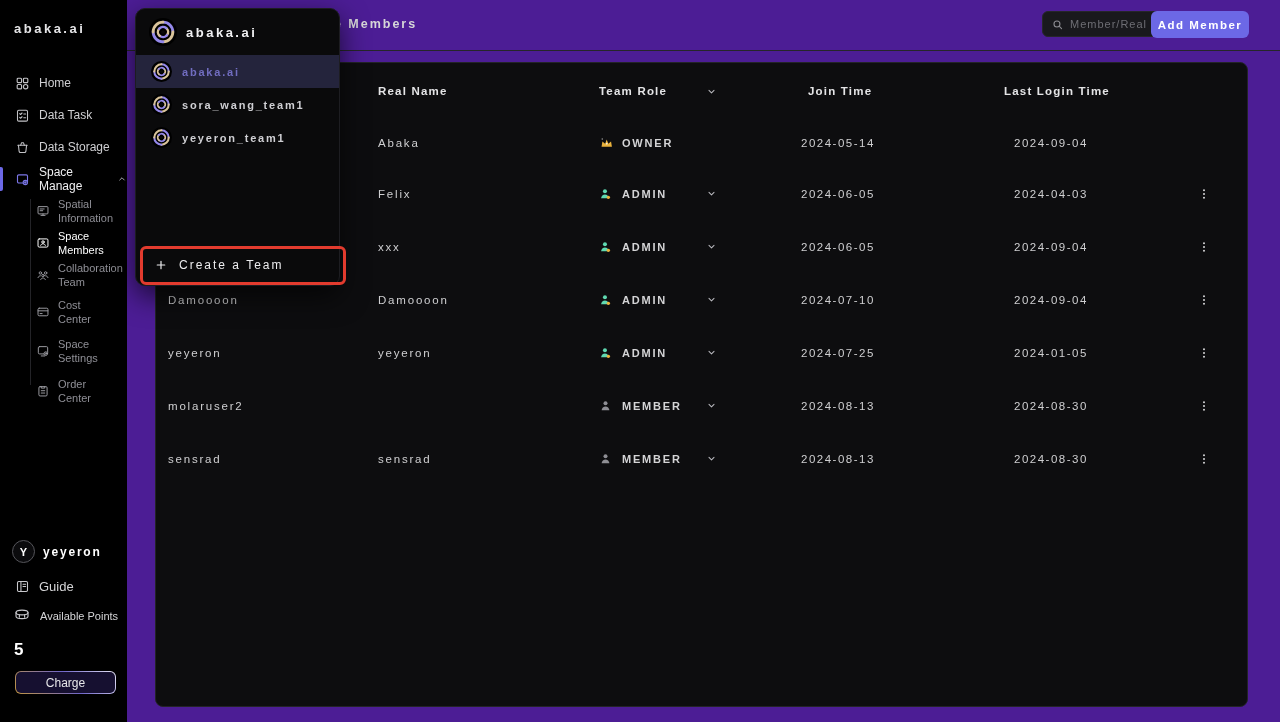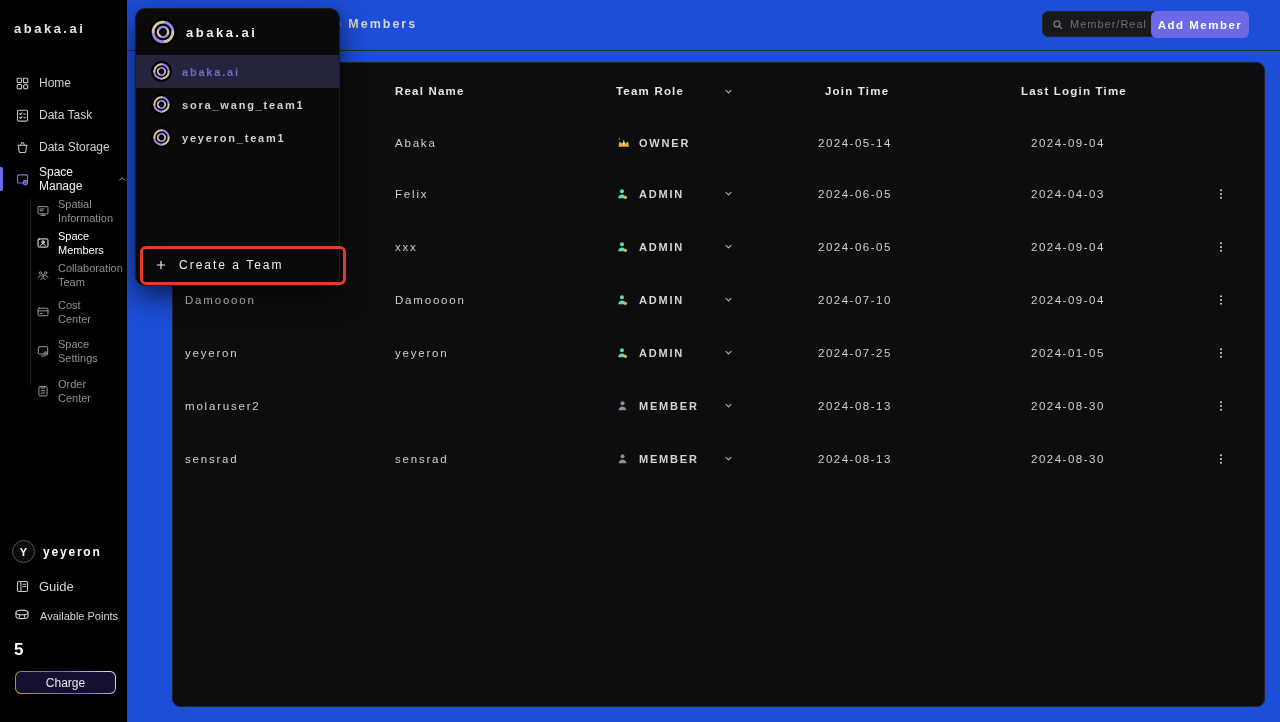--- a/index.html
+++ b/index.html
@@ -1,19 +1,19 @@
 <!DOCTYPE html>
 <html><head>
 <meta charset="utf-8">
 <style>
   * { margin:0; padding:0; box-sizing:border-box; }
   html,body { background:#000; }
   .app {
     position:relative; width:1280px; height:722px; overflow:hidden;
-    background:#1d4ed8; font-family:"Liberation Sans", sans-serif;
+    background:#4c1d95; font-family:"Liberation Sans", sans-serif;
     -webkit-font-smoothing:antialiased;
   }
   
   .sidebar { position:absolute; left:0; top:0; width:127px; height:722px; background:#000; z-index:5; }
   .logo { position:absolute; left:14px; top:21px; color:#e4e4e6; font-size:13px; font-weight:bold; letter-spacing:2.5px; }
   .nav { position:absolute; left:0; top:67px; width:127px; }
   .nav-item { position:relative; height:32px; display:flex; align-items:center; gap:9px; padding-left:15px; color:#cfcfd2; font-size:12px; cursor:pointer; }
   .nav-item .ni-icon { width:15px; height:15px; display:flex; align-items:center; }
   .nav-item .ni-chev { width:10px; height:10px; display:flex; margin-left:2px; }
   .nav-item.active { color:#f0f0f2; }
@@ -43,21 +43,21 @@
     color:#e6e6e8; font-size:12px; font-family:"Liberation Sans",sans-serif; display:flex; align-items:center; justify-content:center; }
   
   .page-title { position:absolute; left:296px; top:17px; color:#d6d6d8; font-size:12.5px; font-weight:600; letter-spacing:2px; }
   .topbar-divider { position:absolute; left:127px; width:1153px; top:50px; height:1px; background:#26262a; }
   .search-box { position:absolute; left:1042px; top:11px; width:159px; height:26px; background:#19191d; border:1px solid #26262a; border-radius:6px; display:flex; align-items:center; gap:6px; padding:0 8px; }
   .search-box svg { flex:0 0 13px; }
   .search-box input { flex:1; min-width:0; background:transparent; border:none; outline:none; color:#cfcfd2; font-size:11px; letter-spacing:1px; font-family:"Liberation Sans",sans-serif; }
   .search-box input::placeholder { color:#6e6e74; }
   .add-member-btn { position:absolute; left:1151px; top:11px; width:98px; height:27px; background:#6c68e6; border:none; border-radius:6px; color:#fff; font-weight:bold; font-size:11.5px; letter-spacing:1.5px; cursor:pointer; font-family:"Liberation Sans",sans-serif; display:flex; align-items:center; justify-content:center; }
   
-  .table-card { position:absolute; left:172px; top:62px; width:1093px; height:645px; background:#0d0d0f; border:1px solid #232327; border-radius:8px; overflow:hidden; }
+  .table-card { position:absolute; left:155px; top:62px; width:1093px; height:645px; background:#0d0d0f; border:1px solid #232327; border-radius:8px; overflow:hidden; }
   .trow { display:grid; grid-template-columns:210px 221px 107px 95px 203px 193px 1fr; align-items:center; padding-left:12px; }
   .thead { height:56px; color:#e4e4e6; font-size:11.5px; font-weight:bold; letter-spacing:1.2px; }
   .thead .h-role { display:flex; align-items:center; }
   .thead .h-join { margin-left:7px; }
   .tbody .trow { height:53px; color:#cfcfd1; font-size:11.5px; letter-spacing:1.8px; }
   .tbody .trow.first { height:48px; }
   .cell-role { display:flex; align-items:center; gap:8px; font-size:11px; font-weight:bold; letter-spacing:1.8px; color:#d4d4d6; }
   .cell-role .role-icon { display:flex; width:15px; }
   .cell-chev { display:flex; align-items:center; cursor:pointer; }
   .cell-date { letter-spacing:1.5px; }

